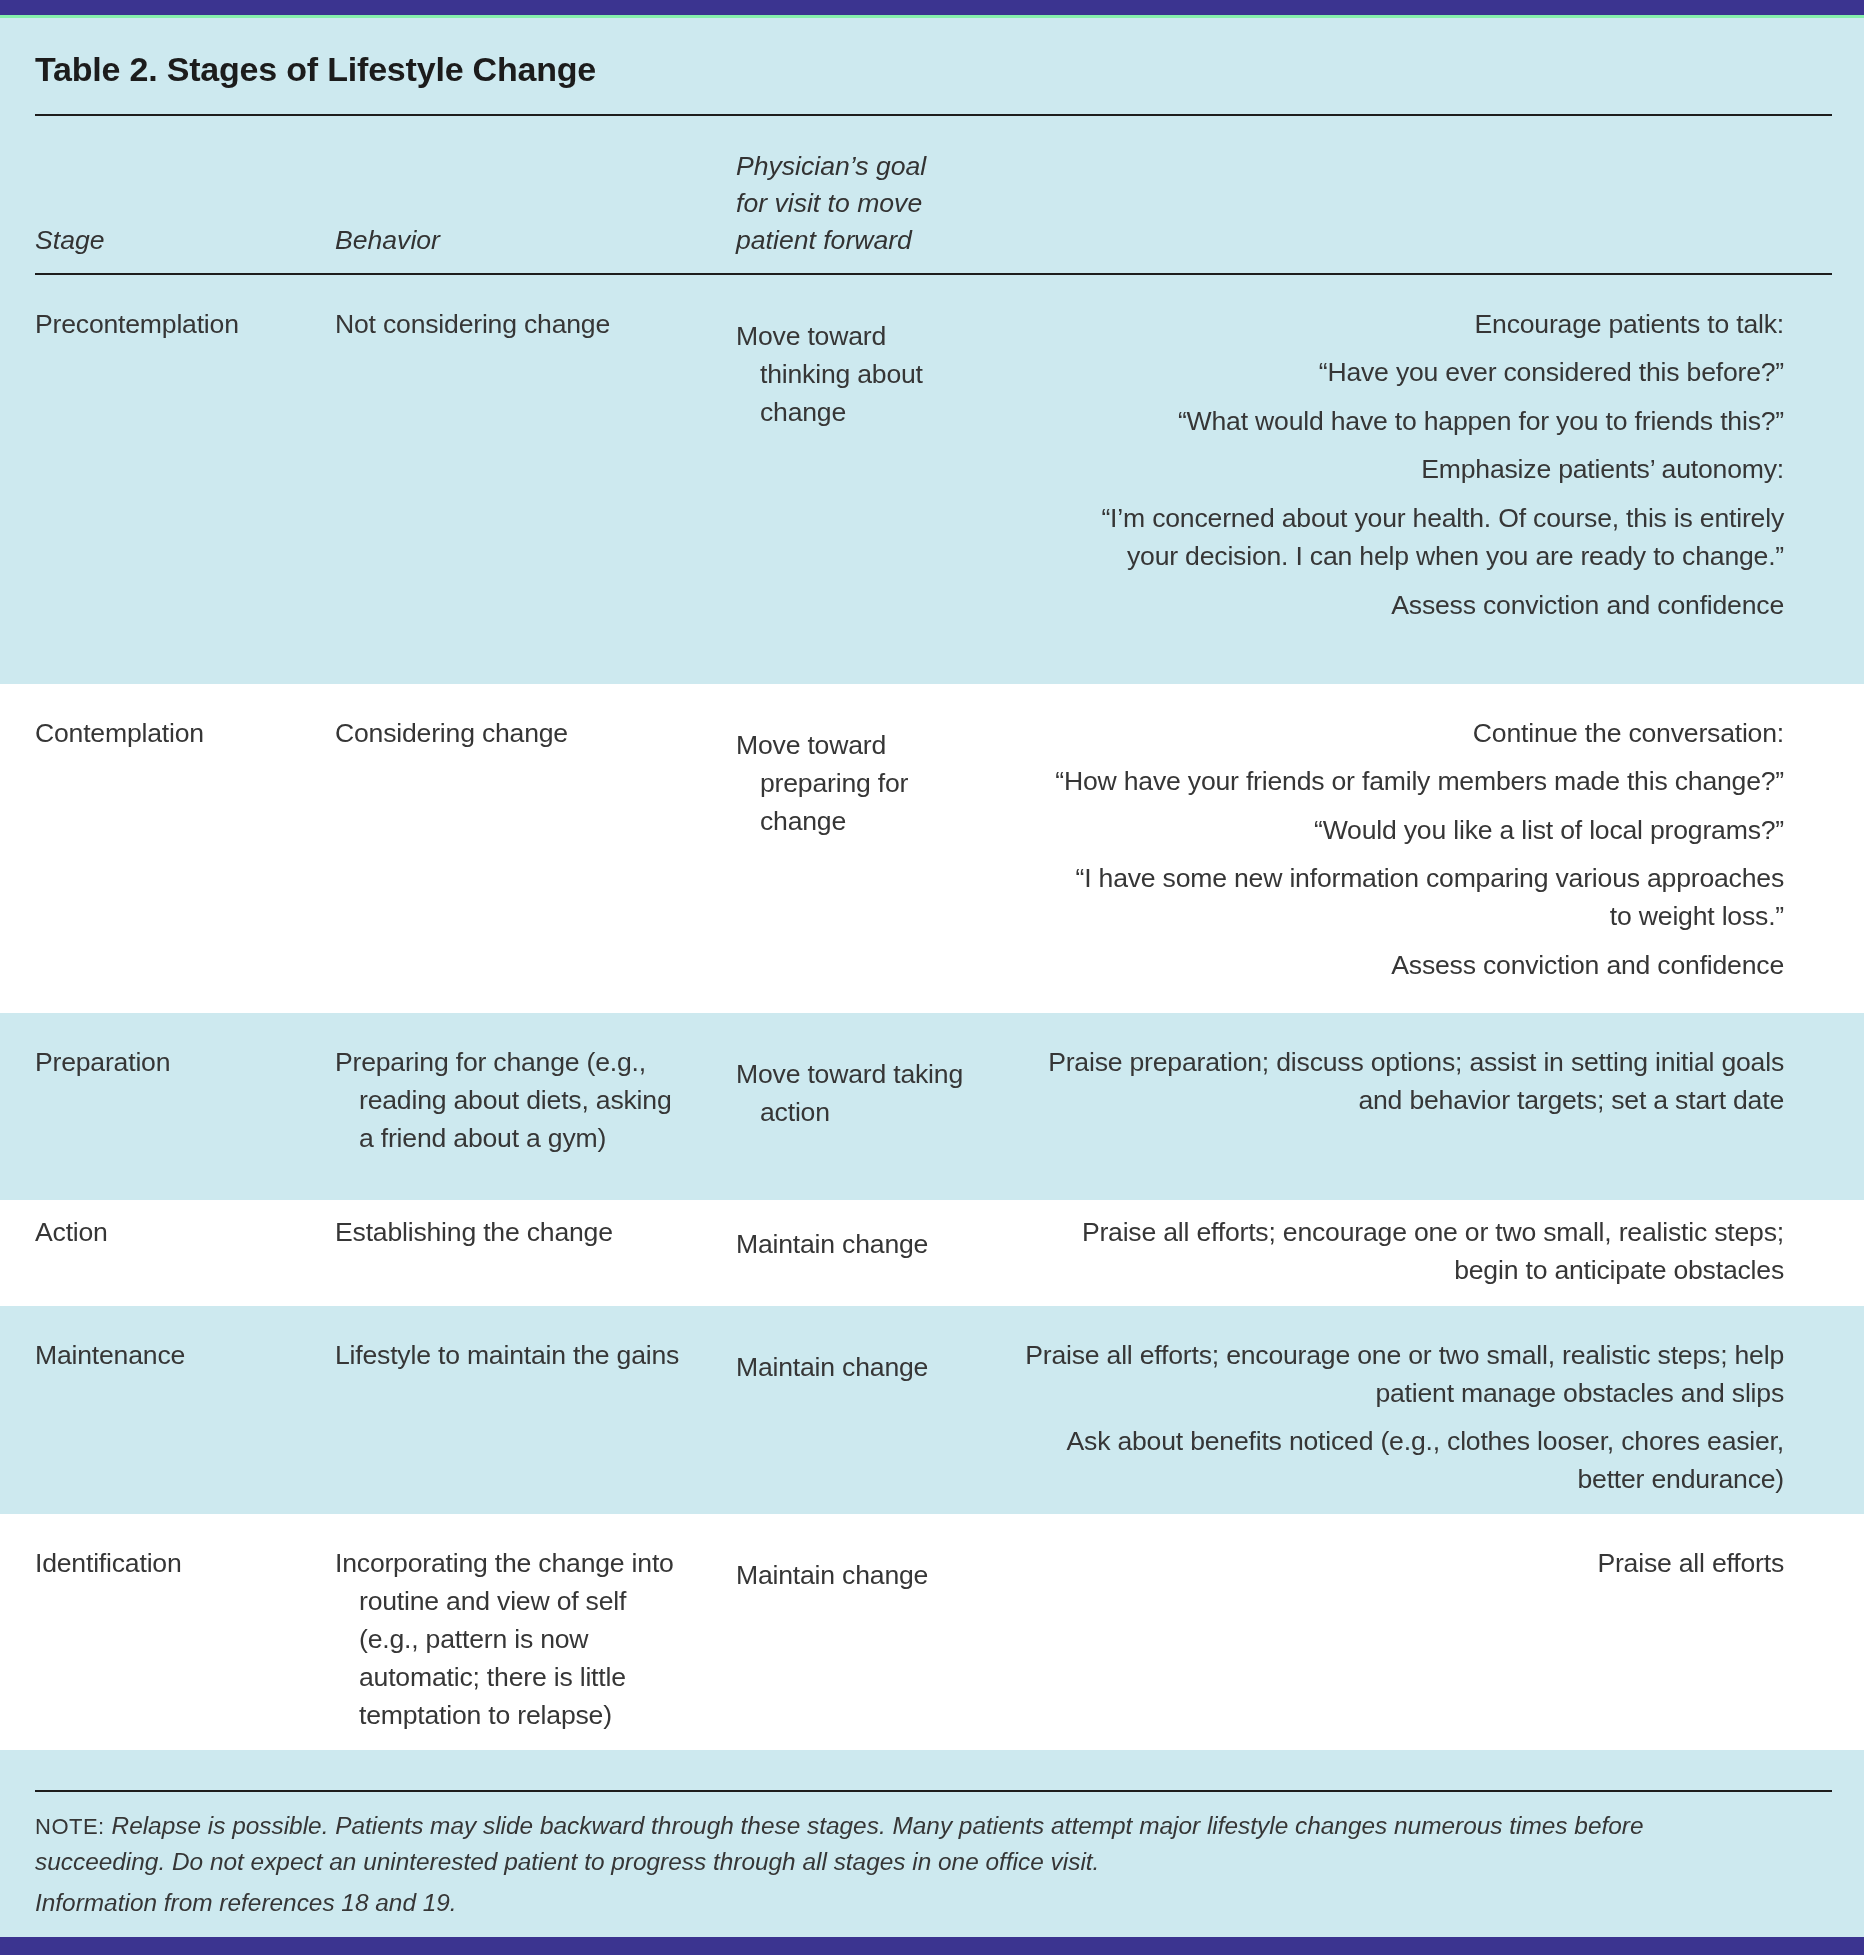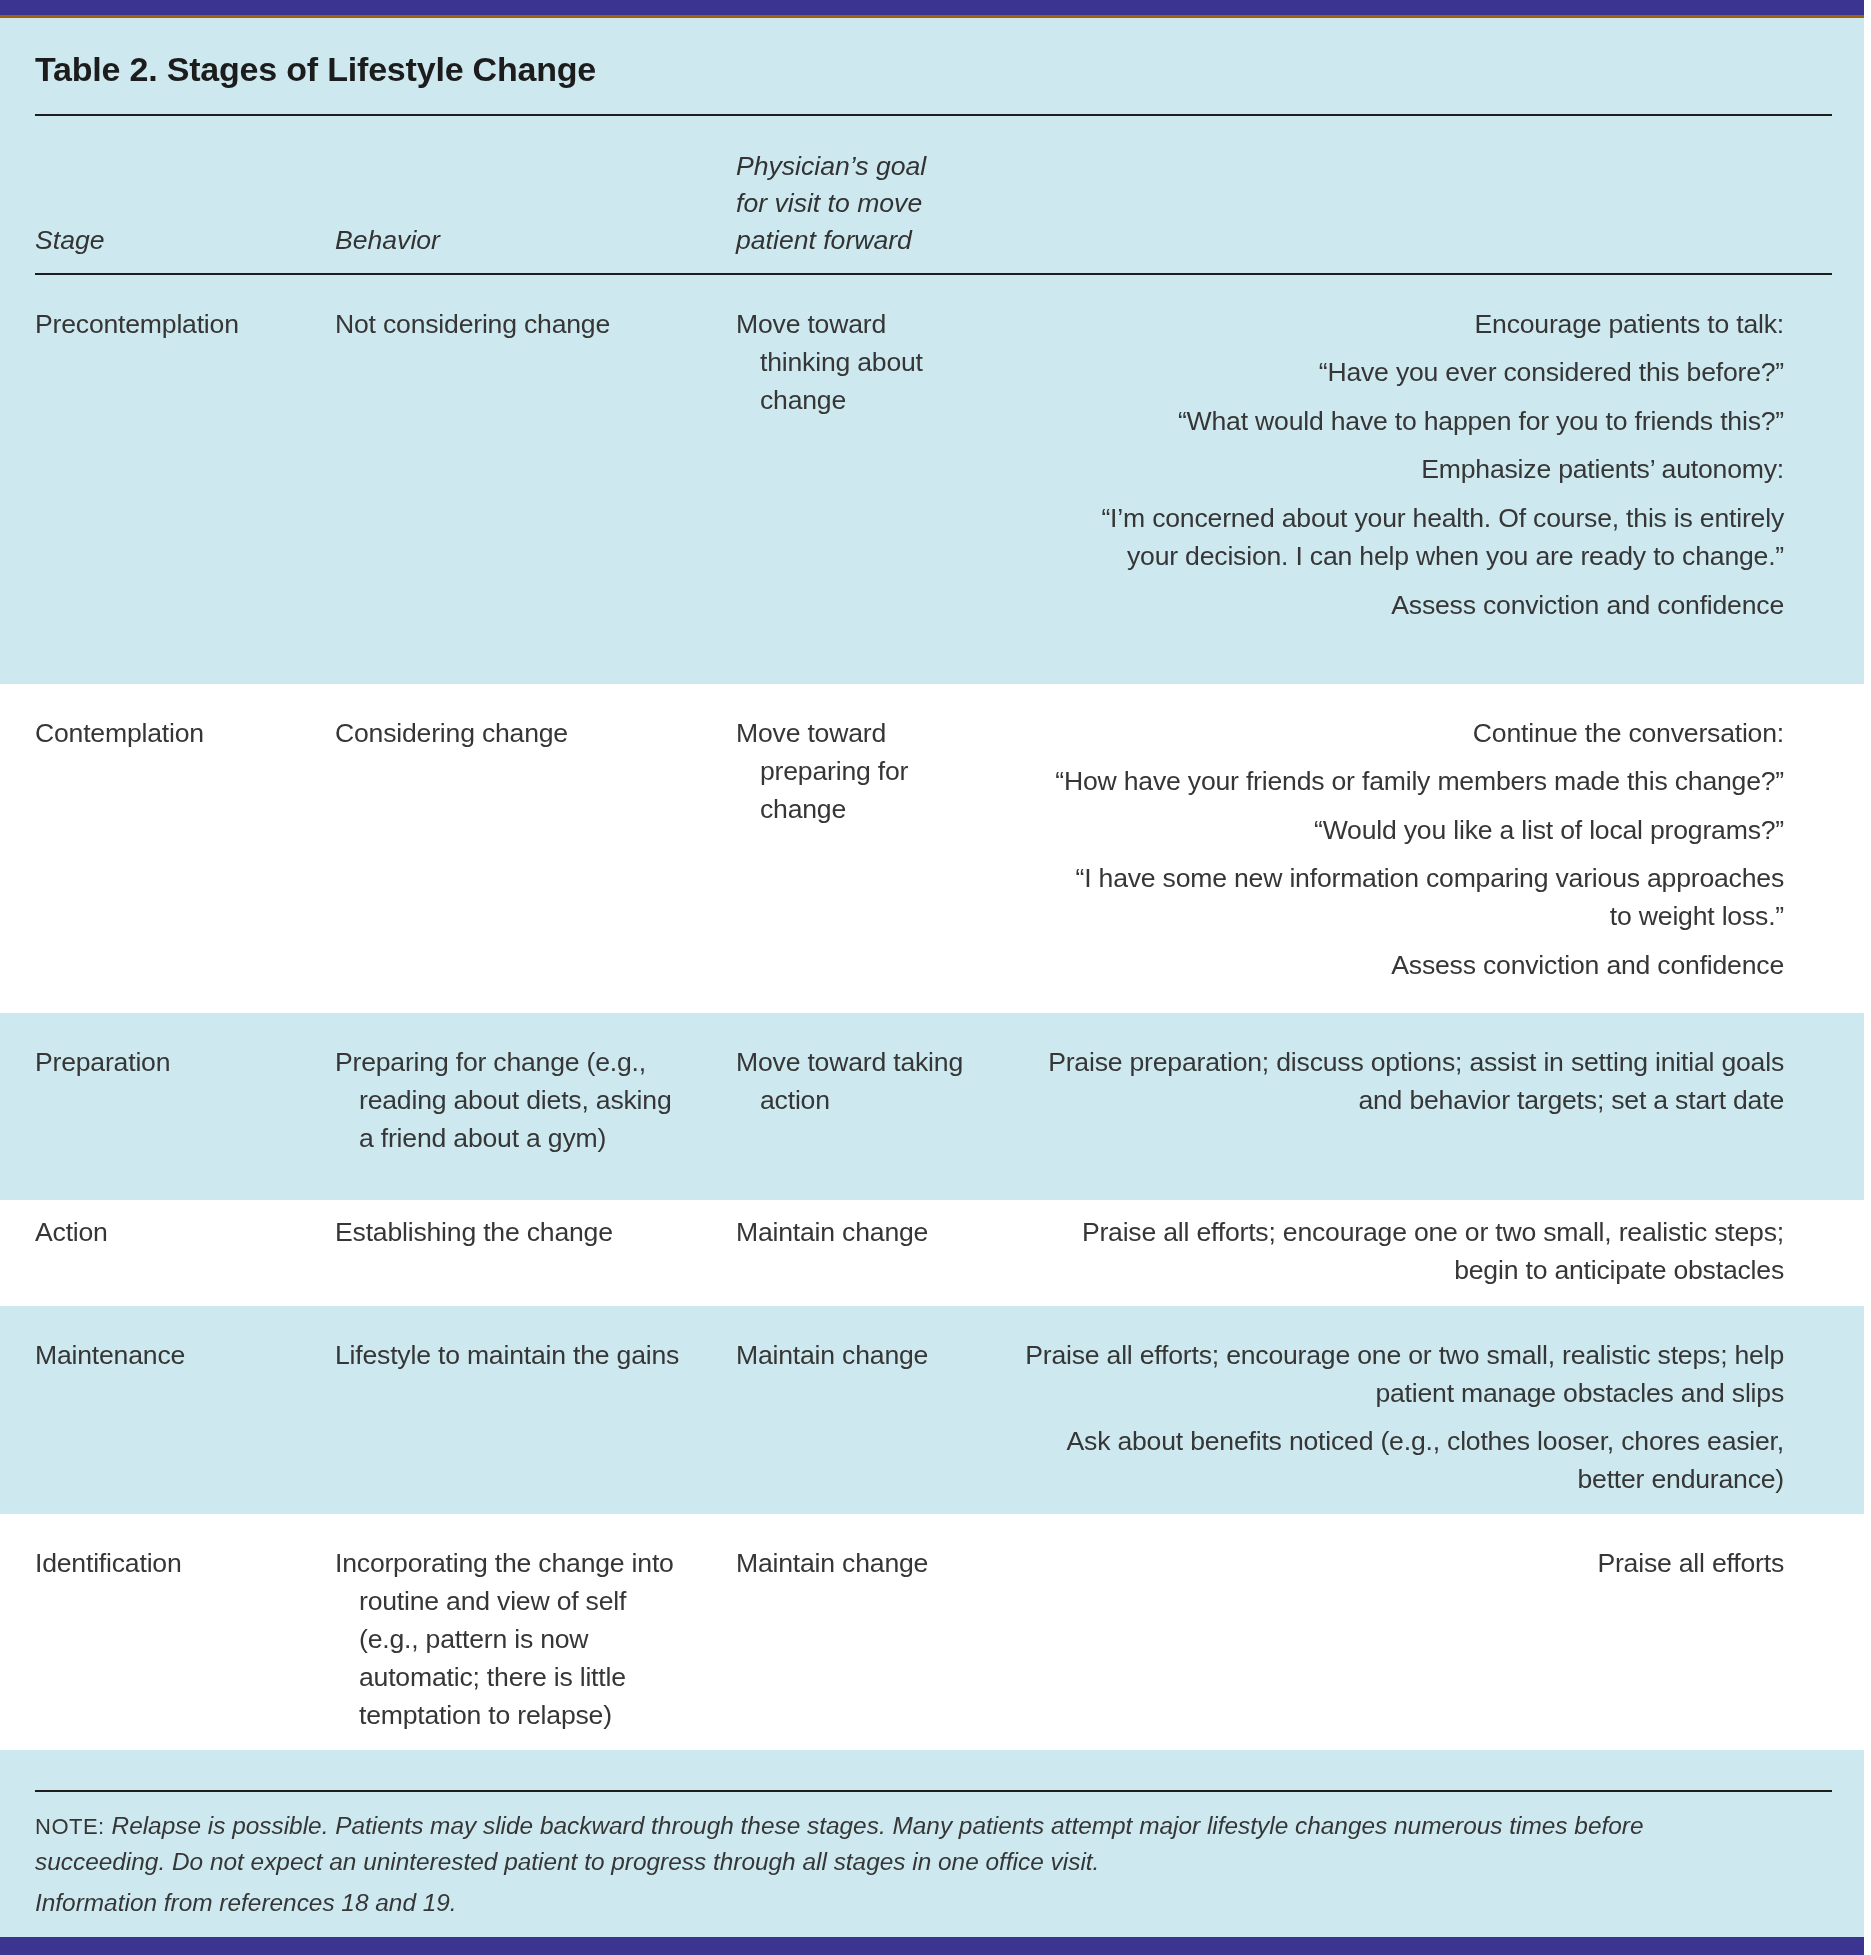--- a/index.html
+++ b/index.html
@@ -1,20 +1,20 @@
 <!DOCTYPE html>
 <html style="font-size:14px"><head>
 <meta charset="utf-8">
 <style>
   html, body { margin: 0; padding: 0; background: #ffffff; }
   .page {
     position: relative;
     width: 1864px;
     height: 1955px;
-    background: #a16207;
+    background: #86efac;
     font-family: "Liberation Sans", sans-serif;
     color: #363636;
     overflow: hidden;
   }
   .topbar {
     height: 15px;
     background: #3b3490;
   }
   .bottombar {
     position: absolute;
@@ -81,20 +81,21 @@
     display: block;
     max-width: 330px;
     padding-left: 24px;
     text-indent: -24px;
   }
   .goal-text {
     display: block;
     max-width: 223px;
     padding-left: 24px;
     text-indent: -24px;
+    margin-top: 12px;
   }
   .tips-list { max-width: 764px; }
   .tip {
     padding-left: 27.5px;
     text-indent: -27.5px;
     margin: 0 0 10.6px 0;
     text-align: right;
   }
   .tip.quote { padding-left: 59px; }
   .tip:last-child { margin-bottom: 0; }

